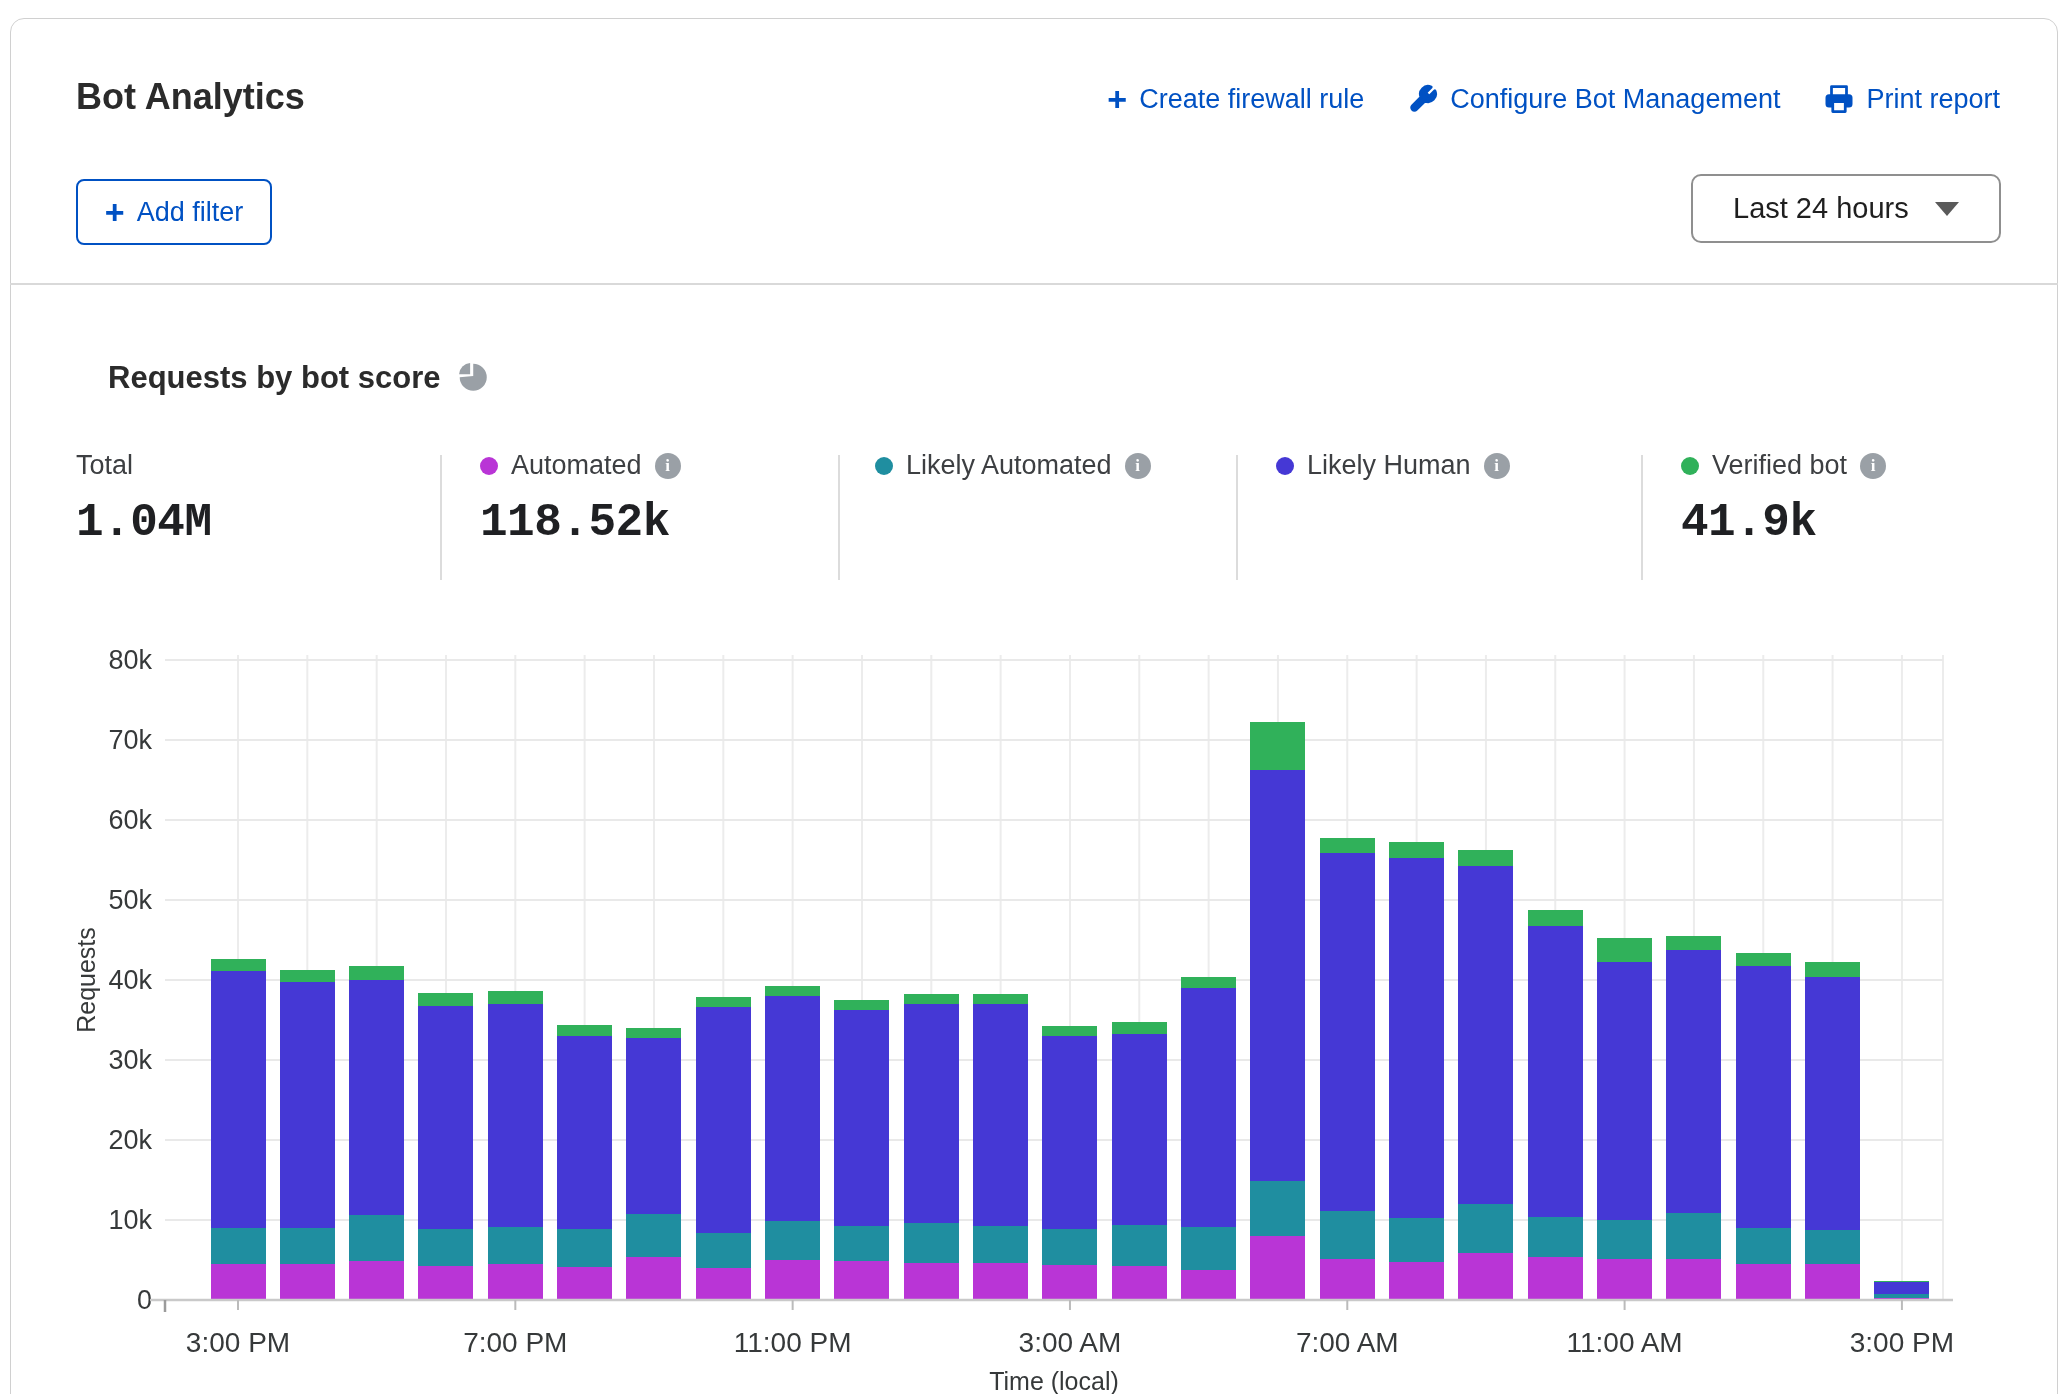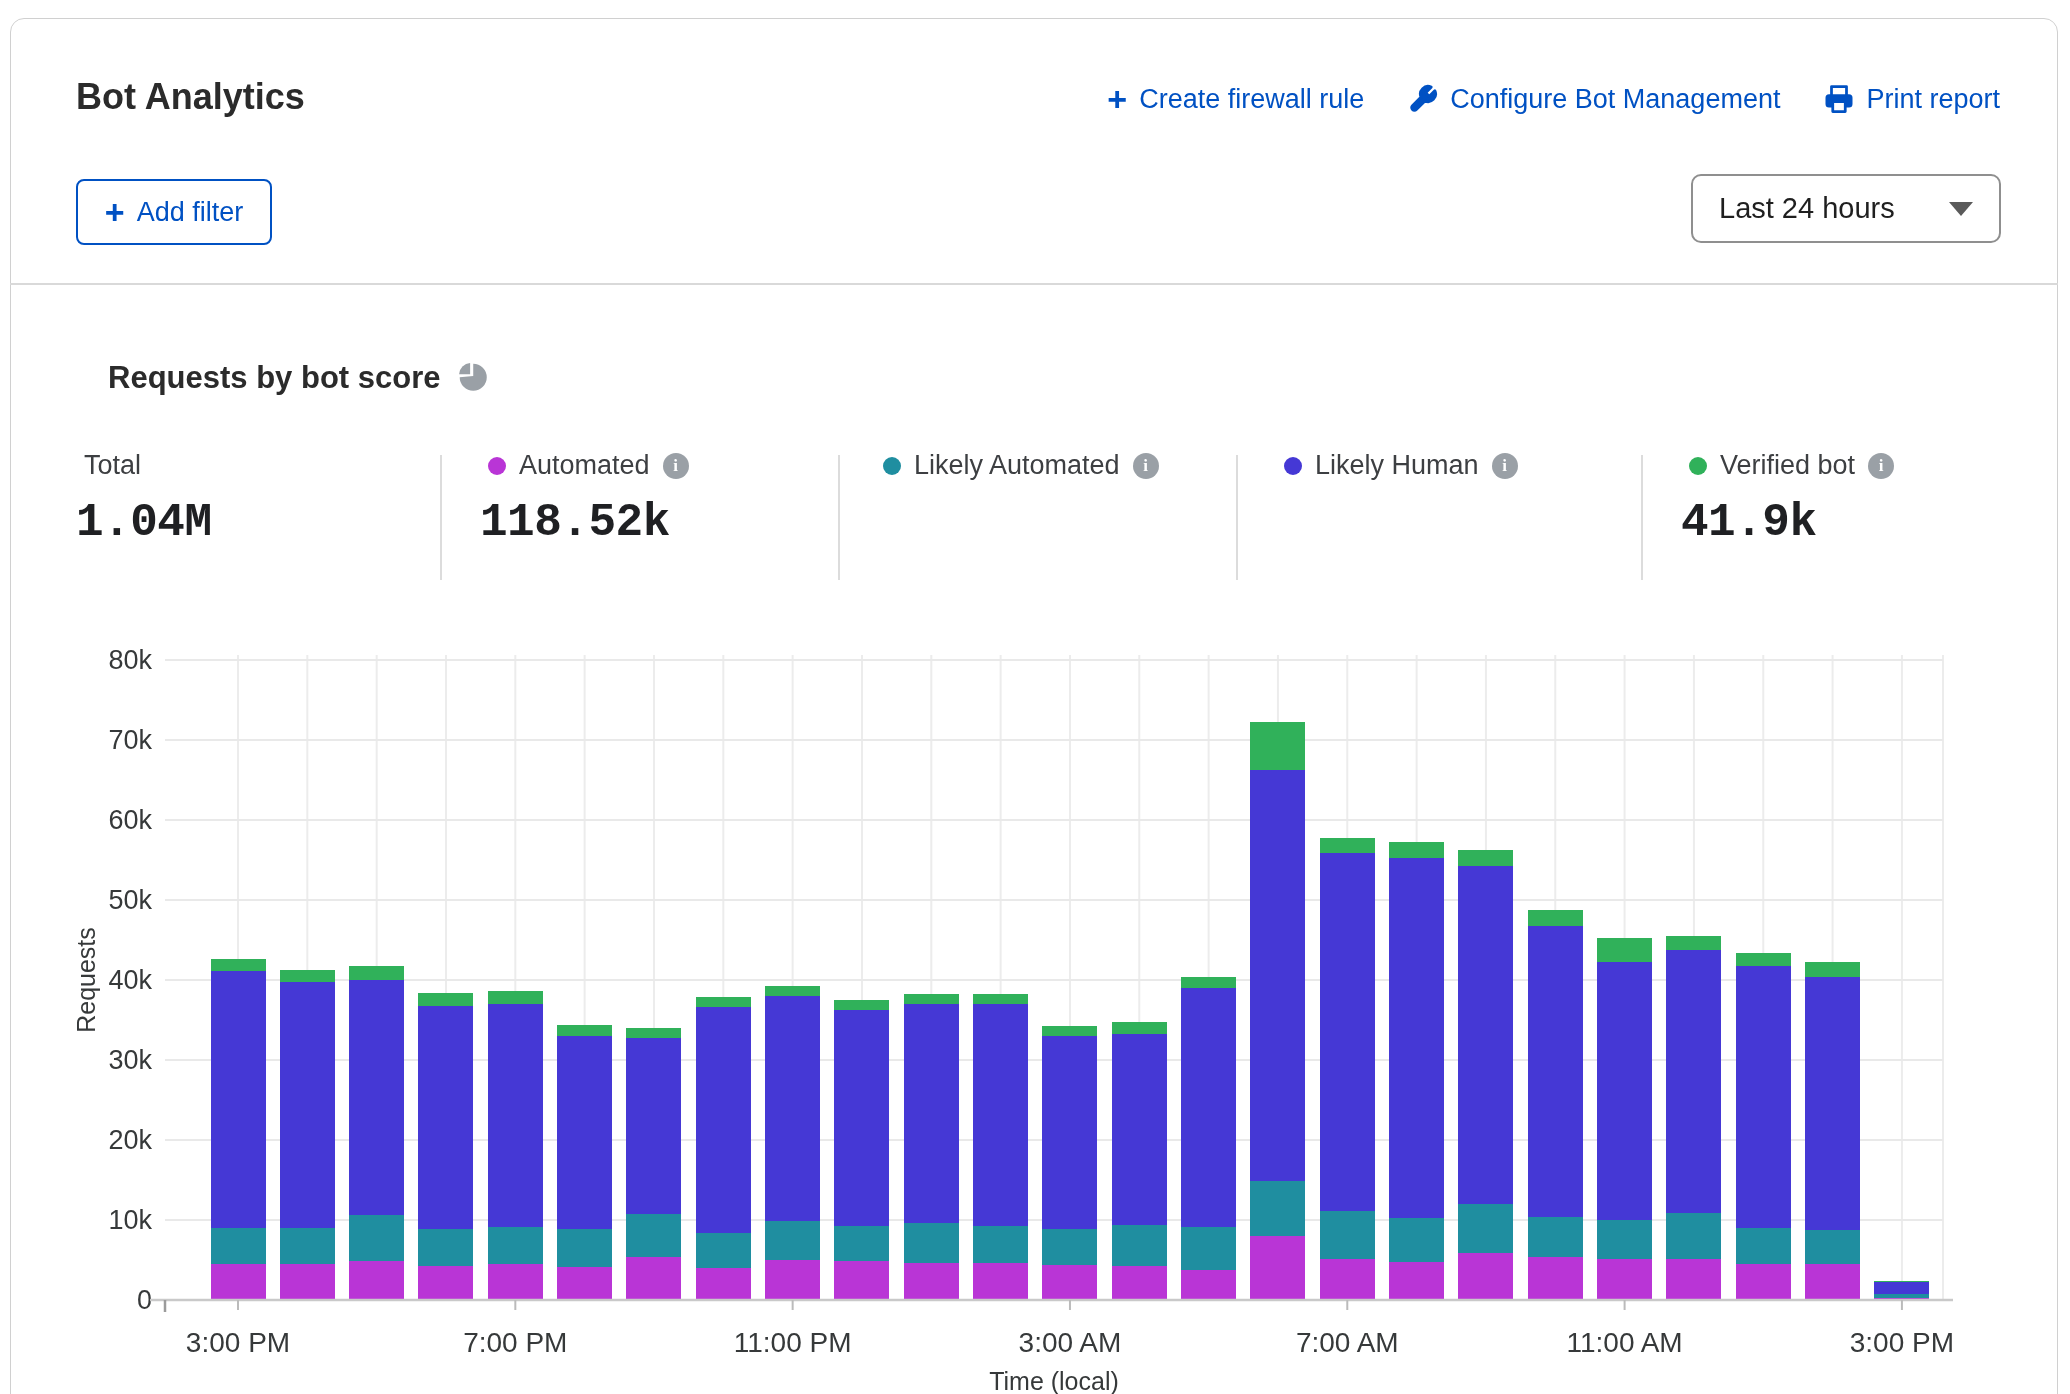--- a/index.html
+++ b/index.html
@@ -24,36 +24,36 @@
   .action-link svg{display:block;}
   .plus-glyph{font-size:34px;font-weight:700;line-height:1;}
   .add-filter-btn{
     position:absolute;left:76px;top:179px;width:196px;height:66px;box-sizing:border-box;
     border:2.5px solid #0051c3;border-radius:8px;background:#fff;color:#0051c3;
     display:flex;align-items:center;justify-content:center;gap:12px;font-size:27px;cursor:pointer;
   }
   .time-select{
     position:absolute;left:1691px;top:174px;width:310px;height:69px;box-sizing:border-box;
     border:2px solid #8f8f8f;border-radius:10px;background:#fff;display:flex;align-items:center;
-    padding:0 26px;font-size:29px;color:#1f1f1f;cursor:pointer;
+    padding:0 40px;font-size:29px;color:#1f1f1f;cursor:pointer;
   }
   .time-select .caret{
     margin-left:auto;width:0;height:0;border-left:12px solid transparent;
     border-right:12px solid transparent;border-top:14px solid #5a5a5a;
   }
   .header-divider{
     position:absolute;left:10px;top:283px;width:2048px;height:0;border-top:2px solid #d9d9d9;
   }
   .section-title-row{
     position:absolute;left:76px;top:360px;display:flex;align-items:center;gap:16px;
   }
   .section-title{font-size:31px;font-weight:700;color:#2b2b2b;margin-left:32px;}
   .stats-row{position:absolute;left:0;top:450px;width:2070px;height:140px;}
   .stat{position:absolute;top:0;}
-  .stat-label-row{display:flex;align-items:center;gap:13px;font-size:27px;color:#3d3f42;margin-left:8px;}
+  .stat-label-row{display:flex;align-items:center;gap:13px;font-size:27px;color:#3d3f42;}
   .stat-dot{width:18px;height:18px;border-radius:50%;flex:0 0 auto;}
   .stat-value{margin-top:16px;font-size:46px;font-weight:700;color:#1f2023;letter-spacing:-0.5px;font-family:Liberation Mono, monospace;}
   .info-icon{
     width:26px;height:26px;border-radius:50%;background:#9aa0a6;color:#fff;
     display:inline-flex;align-items:center;justify-content:center;
     font-size:17px;font-weight:700;font-family:"Liberation Serif",serif;flex:0 0 auto;cursor:pointer;
   }
   .stat-divider{position:absolute;top:5px;width:0;height:125px;border-left:2px solid #dcdcdc;}
   #chart-svg{position:absolute;left:0;top:0;}
   .y-tick-text{font-size:27px;fill:#36393a;}

